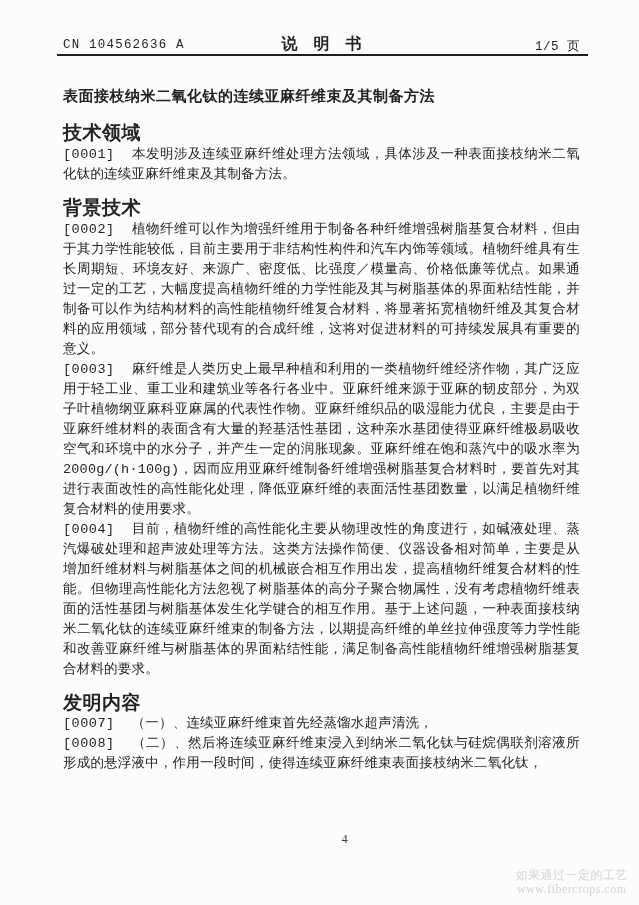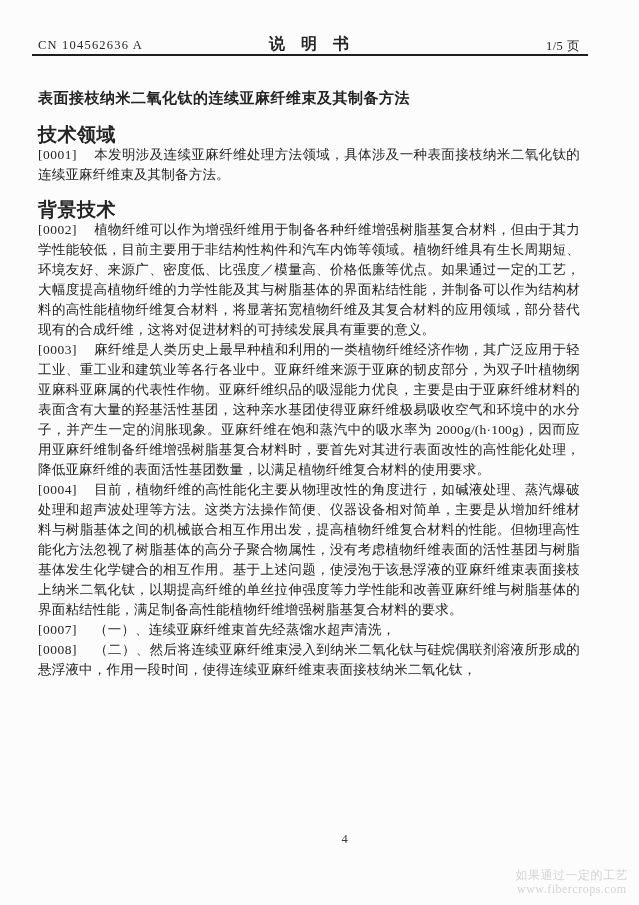--- a/index.html
+++ b/index.html
@@ -15,21 +15,22 @@
     font-family: "Liberation Serif", "DejaVu Serif", serif;
     color: var(--ink);
   }
   .page {
     position: relative;
     width: 639px; height: 905px;
     background: var(--paper);
     overflow: hidden;
   }
   .content {
-    padding: 0 59px 0 38px;
+    padding: 0 59px 0 63px;
+    font-family: Liberation Mono, monospace;
   }
   .header {
     position: relative;
     padding-top: 36px;
     height: 54px;
     font-size: 12.5px;
   }
   .doc-number {
     position: absolute; left: 0; top: 38px;
     letter-spacing: 1.2px;
@@ -114,24 +115,25 @@
 
     <section>
       <h2 class="section-heading first-heading">技术领域</h2>
       <p class="para"><span class="pnum">[0001]</span><span>本发明涉及连续亚麻纤维处理方法领域，具体涉及一种表面接枝纳米二氧化钛的连续亚麻纤维束及其制备方法。</span></p>
     </section>
 
     <section>
       <h2 class="section-heading">背景技术</h2>
       <p class="para"><span class="pnum">[0002]</span><span>植物纤维可以作为增强纤维用于制备各种纤维增强树脂基复合材料，但由于其力学性能较低，目前主要用于非结构性构件和汽车内饰等领域。植物纤维具有生长周期短、环境友好、来源广、密度低、比强度／模量高、价格低廉等优点。如果通过一定的工艺，大幅度提高植物纤维的力学性能及其与树脂基体的界面粘结性能，并制备可以作为结构材料的高性能植物纤维复合材料，将显著拓宽植物纤维及其复合材料的应用领域，部分替代现有的合成纤维，这将对促进材料的可持续发展具有重要的意义。</span></p>
       <p class="para"><span class="pnum">[0003]</span><span>麻纤维是人类历史上最早种植和利用的一类植物纤维经济作物，其广泛应用于轻工业、重工业和建筑业等各行各业中。亚麻纤维来源于亚麻的韧皮部分，为双子叶植物纲亚麻科亚麻属的代表性作物。亚麻纤维织品的吸湿能力优良，主要是由于亚麻纤维材料的表面含有大量的羟基活性基团，这种亲水基团使得亚麻纤维极易吸收空气和环境中的水分子，并产生一定的润胀现象。亚麻纤维在饱和蒸汽中的吸水率为 2000g/(h·100g)，因而应用亚麻纤维制备纤维增强树脂基复合材料时，要首先对其进行表面改性的高性能化处理，降低亚麻纤维的表面活性基团数量，以满足植物纤维复合材料的使用要求。</span></p>
-      <p class="para"><span class="pnum">[0004]</span><span>目前，植物纤维的高性能化主要从物理改性的角度进行，如碱液处理、蒸汽爆破处理和超声波处理等方法。这类方法操作简便、仪器设备相对简单，主要是从增加纤维材料与树脂基体之间的机械嵌合相互作用出发，提高植物纤维复合材料的性能。但物理高性能化方法忽视了树脂基体的高分子聚合物属性，没有考虑植物纤维表面的活性基团与树脂基体发生化学键合的相互作用。基于上述问题，使浸泡于该悬浮液的亚麻纤维束表面接枝上纳米二氧化钛，以期提高纤维的单丝拉伸强度等力学性能和改善亚麻纤维与树脂基体的界面粘结性能，满足制备高性能植物纤维增强树脂基复合材料的要求。</span></p>
+      <p class="para"><span class="pnum">[0004]</span><span>目前，植物纤维的高性能化主要从物理改性的角度进行，如碱液处理、蒸汽爆破处理和超声波处理等方法。这类方法操作简便、仪器设备相对简单，主要是从增加纤维材料与树脂基体之间的机械嵌合相互作用出发，提高植物纤维复合材料的性能。但物理高性能化方法忽视了树脂基体的高分子聚合物属性，没有考虑植物纤维表面的活性基团与树脂基体发生化学键合的相互作用。基于上述问题，一种表面接枝纳米二氧化钛的连续亚麻纤维束的制备方法，以期提高纤维的单丝拉伸强度等力学性能和改善亚麻纤维与树脂基体的界面粘结性能，满足制备高性能植物纤维增强树脂基复合材料的要求。</span></p>
     </section>
 
     <section>
+      <h2 class="section-heading">发明内容</h2>
       <p class="para"><span class="pnum">[0007]</span><span>（一）、连续亚麻纤维束首先经蒸馏水超声清洗，</span></p>
       <p class="para"><span class="pnum">[0008]</span><span>（二）、然后将连续亚麻纤维束浸入到纳米二氧化钛与硅烷偶联剂溶液所形成的悬浮液中，作用一段时间，使得连续亚麻纤维束表面接枝纳米二氧化钛，</span></p>
     </section>
 
   </div>
 
   <div class="footer-num">
     <span>4</span>
   </div>
 

